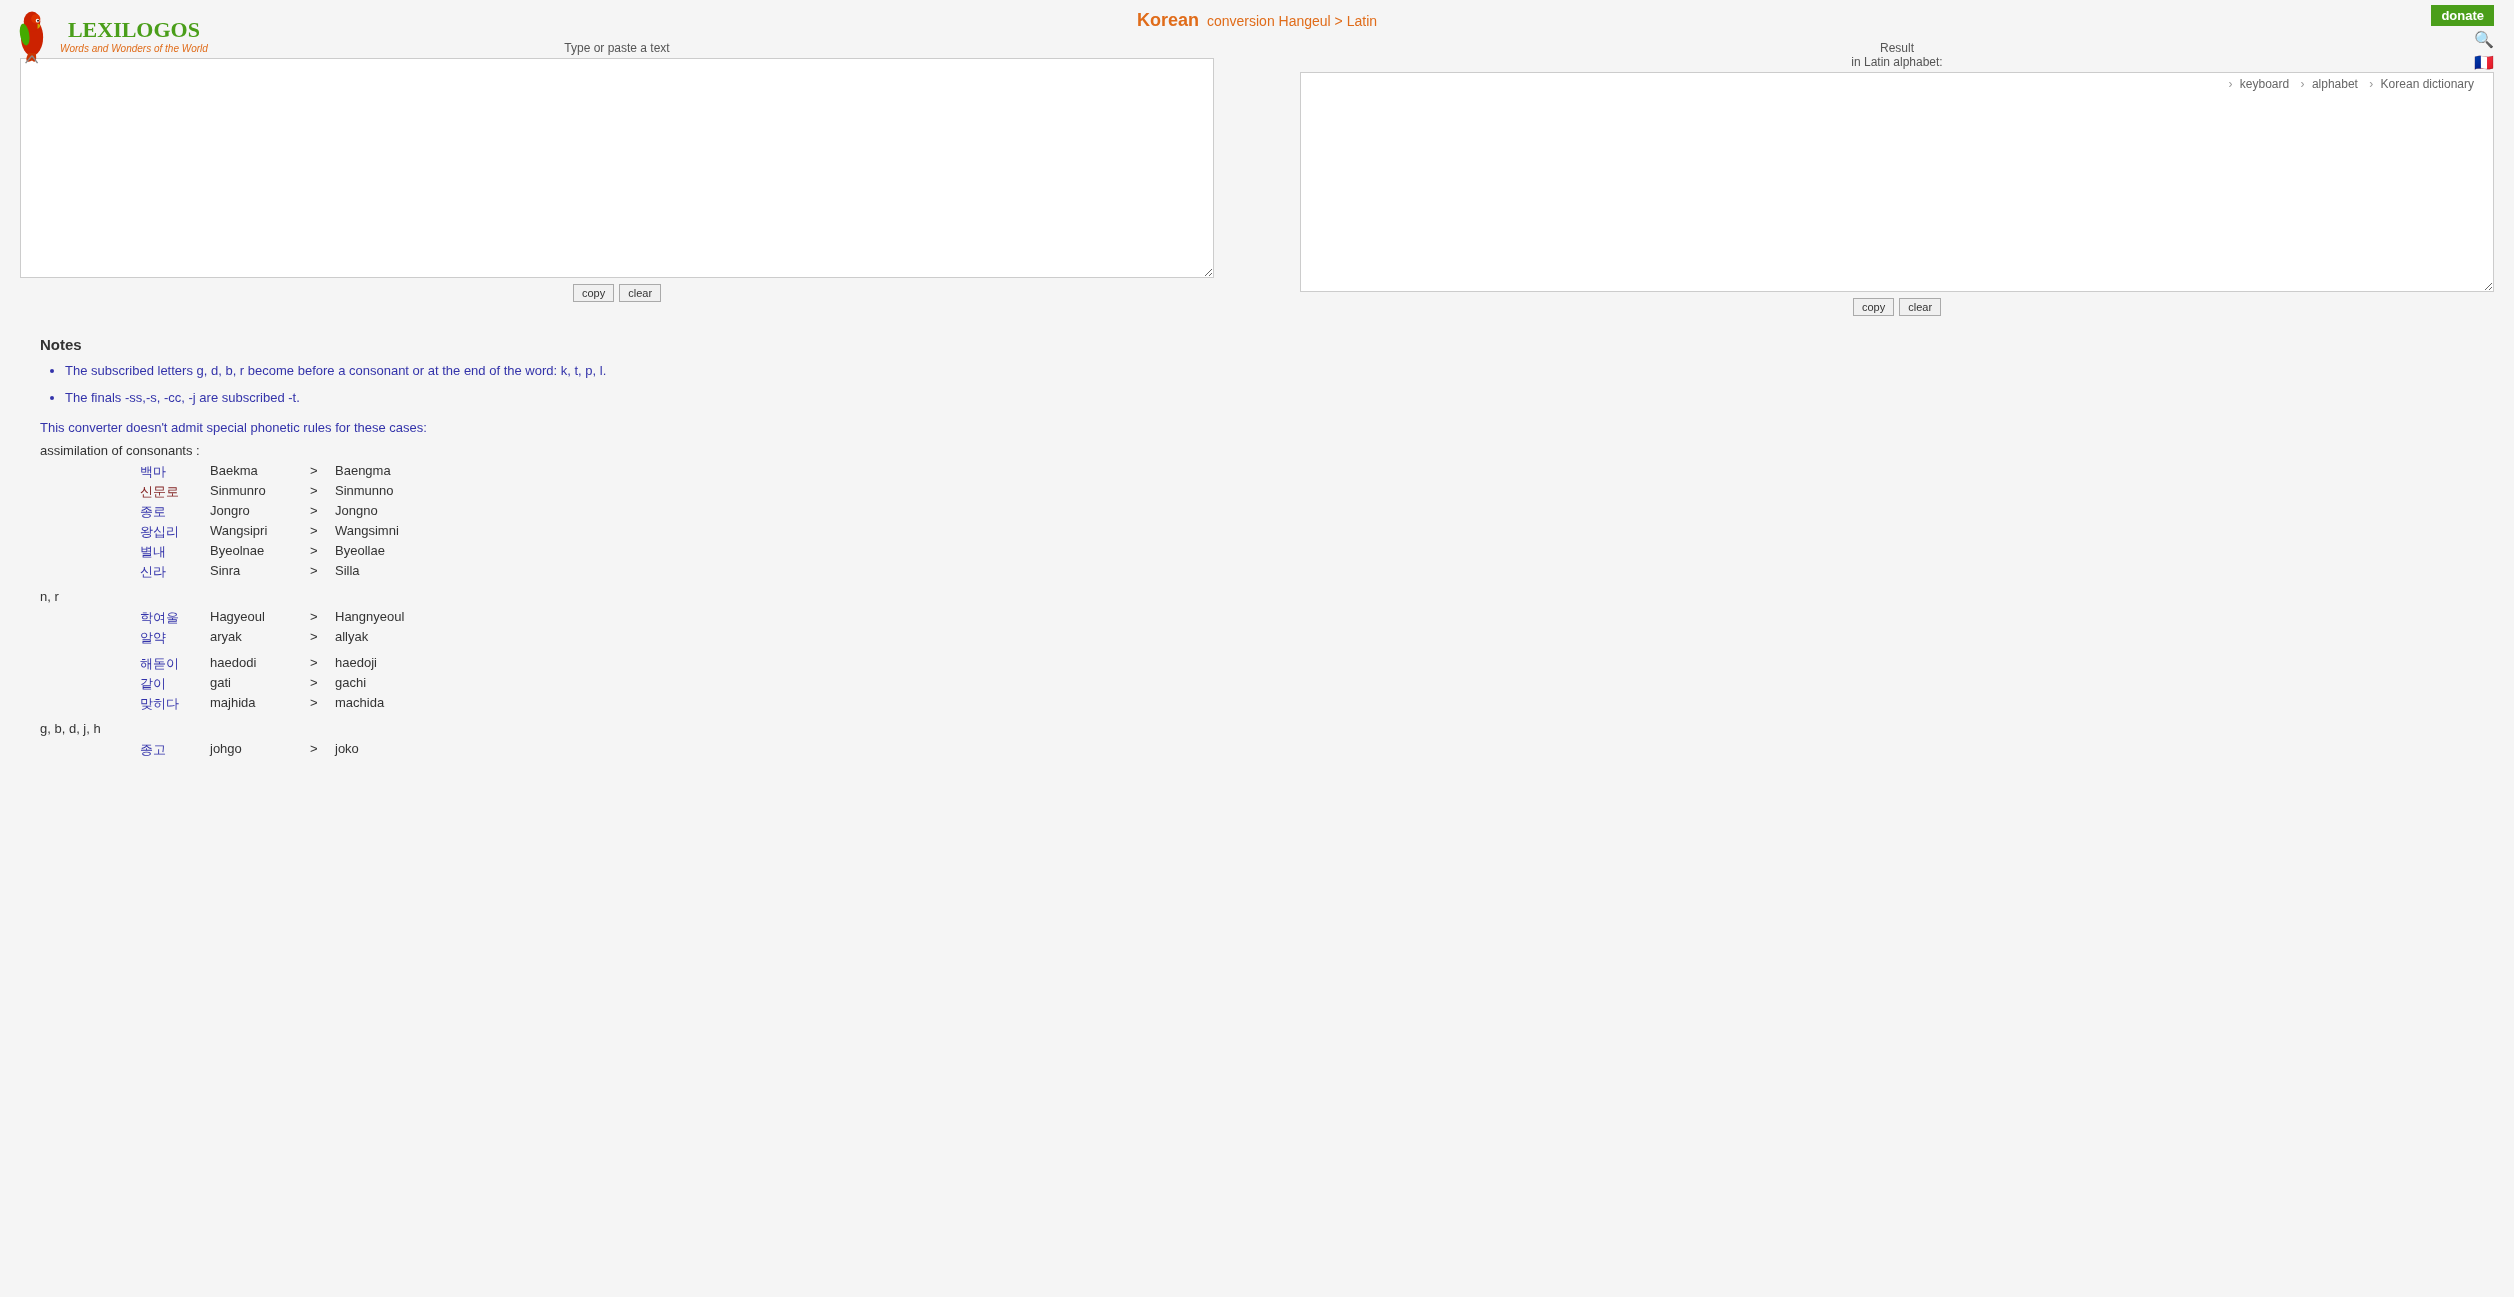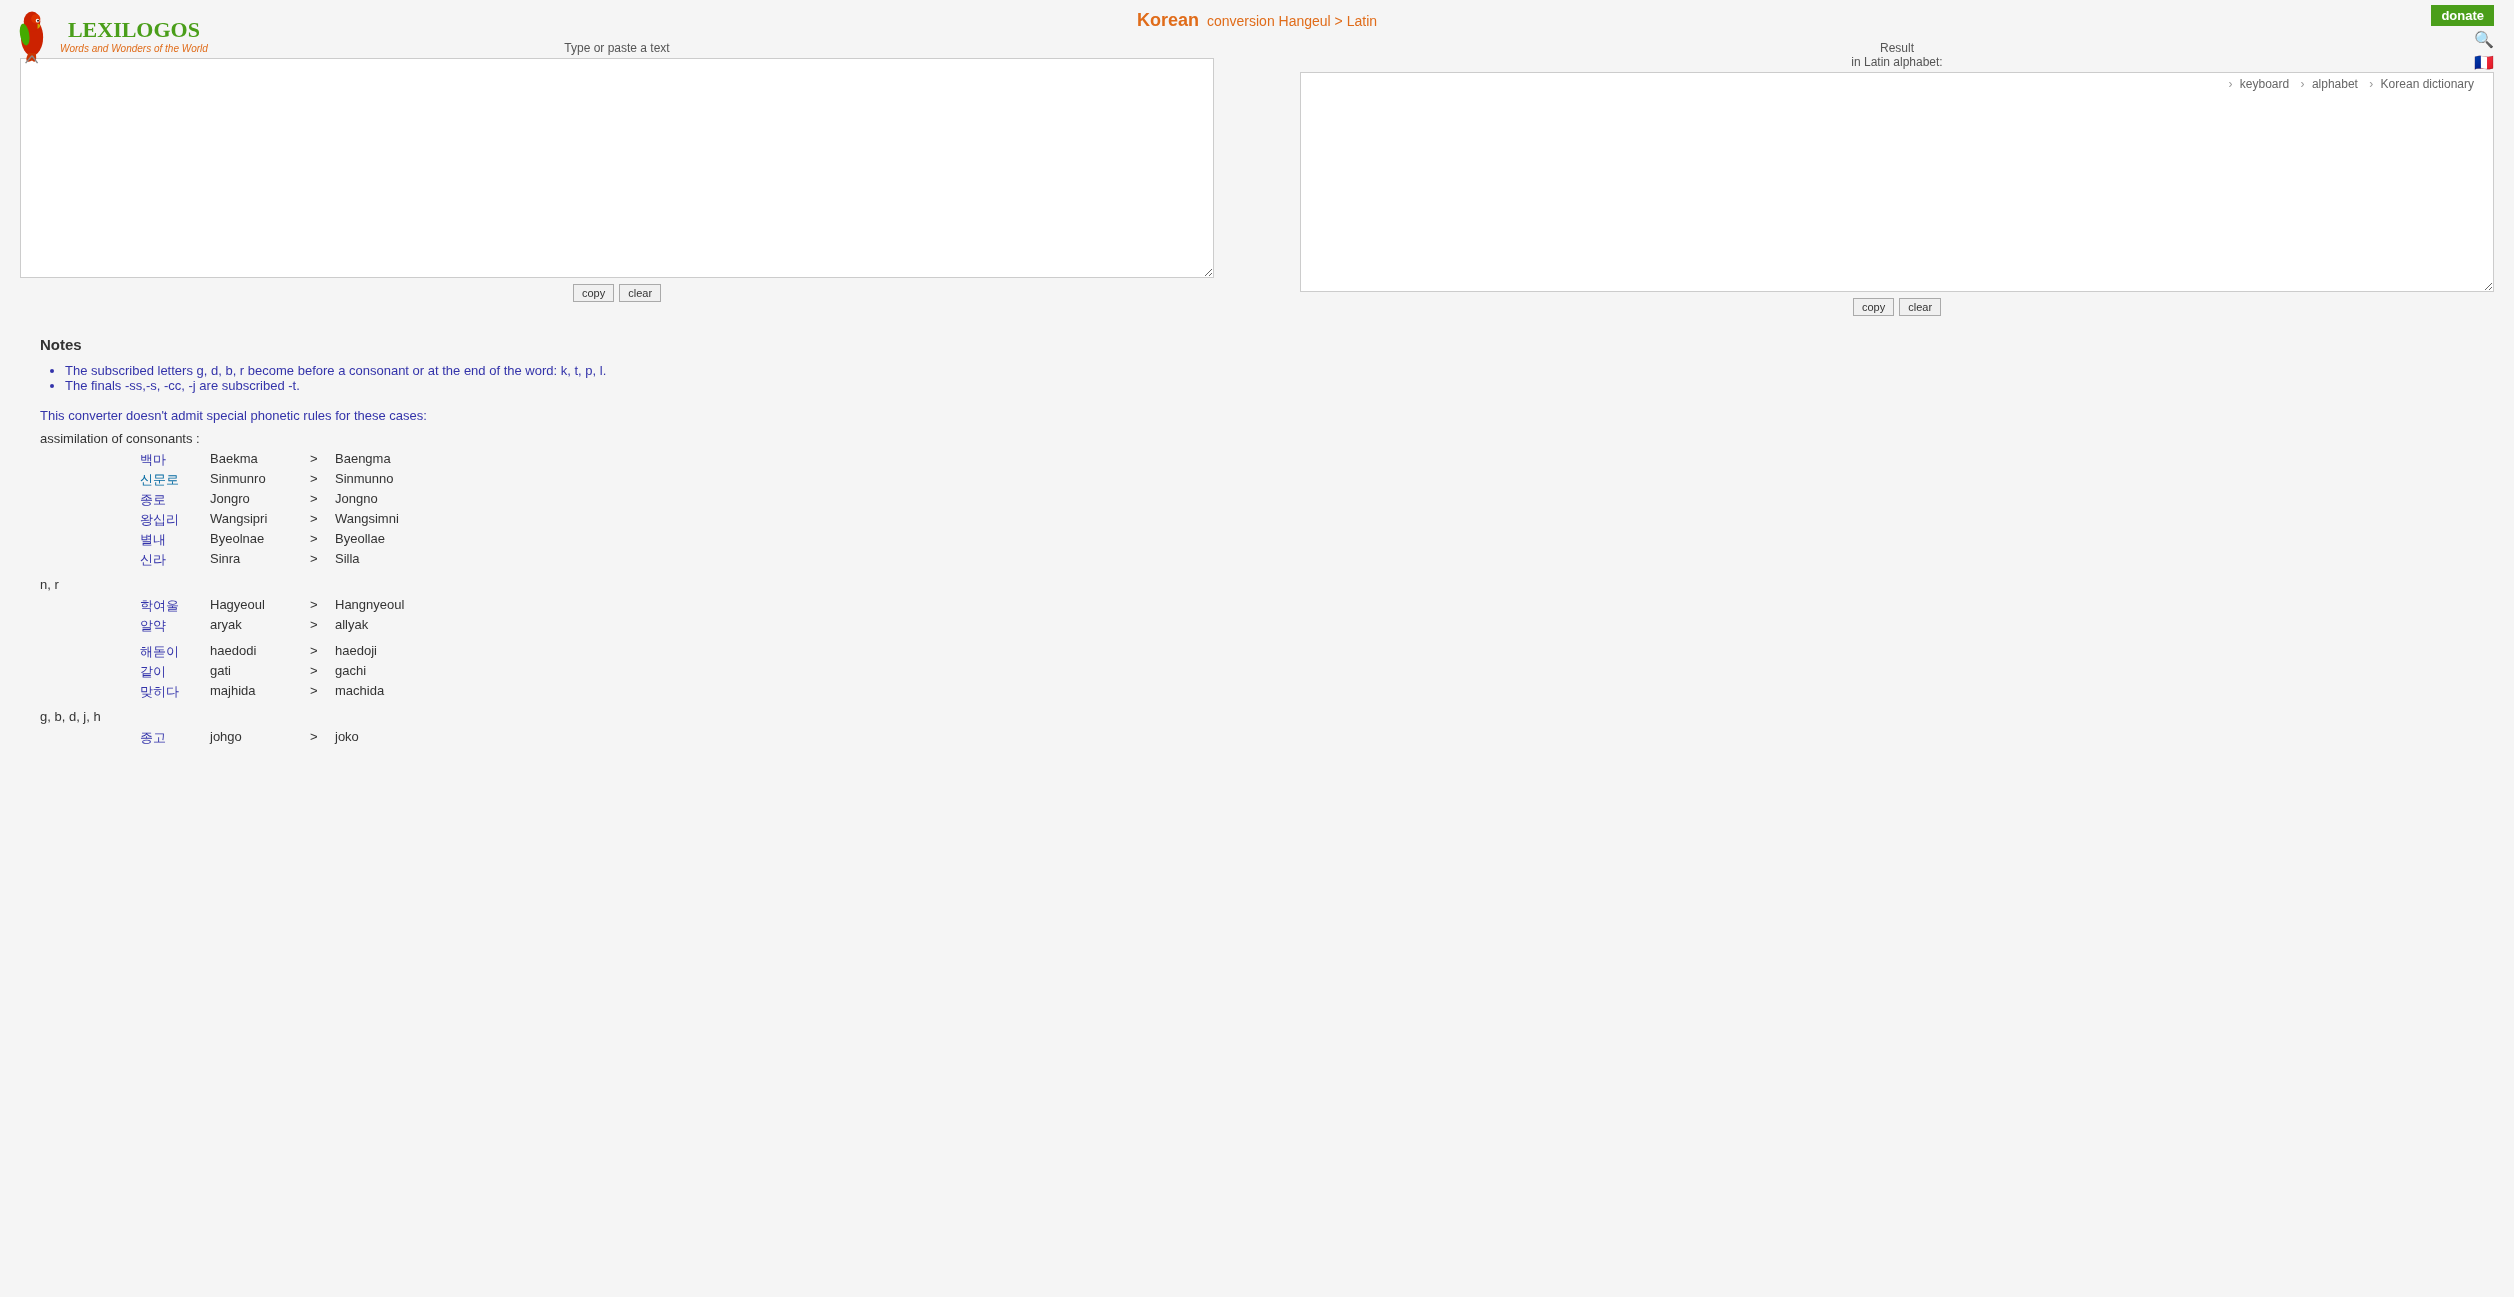--- a/index.html
+++ b/index.html
@@ -113,37 +113,37 @@
       <button style="font-size:11px; padding:2px 8px; background:#f0f0f0; border:1px solid #aaa; cursor:pointer; color:#333;">clear</button>
     </div>
   </div>
 
 </div>
 
 <div id="notes-area" style="padding:20px 40px 30px;">
   <div style="font-size:15px; font-weight:bold; color:#333; margin-bottom:10px;">Notes</div>
 
   <ul style="list-style:disc; padding-left:25px; margin-bottom:15px;">
-    <li style="color:#3333aa; font-size:13px; margin-bottom:0;">The subscribed letters g, d, b, r become before a consonant or at the end of the word: k, t, p, l.</li>
+    <li style="color:#3333aa; font-size:13px; margin-bottom:12px;">The subscribed letters g, d, b, r become before a consonant or at the end of the word: k, t, p, l.</li>
     <li style="color:#3333aa; font-size:13px;">The finals -ss,-s, -cc, -j are subscribed -t.</li>
   </ul>
 
   <div style="color:#3333aa; font-size:13px; margin-bottom:8px;">This converter doesn't admit special phonetic rules for these cases:</div>
 
   <div style="margin-bottom:8px;">
     <div style="color:#333; font-size:13px; margin-bottom:5px;">assimilation of consonants :</div>
     <div style="margin-left:100px;">
       <div style="display:flex; gap:0; margin-bottom:2px;">
         <span style="color:#3333aa; width:70px;">백마</span>
         <span style="width:100px;">Baekma</span>
         <span style="width:25px;">&gt;</span>
         <span>Baengma</span>
       </div>
       <div style="display:flex; gap:0; margin-bottom:2px;">
-        <span style="color:#0369a1; width:70px;">신문로</span>
+        <span style="color:#7f1d1d; width:70px;">신문로</span>
         <span style="width:100px;">Sinmunro</span>
         <span style="width:25px;">&gt;</span>
         <span>Sinmunno</span>
       </div>
       <div style="display:flex; gap:0; margin-bottom:2px;">
         <span style="color:#3333aa; width:70px;">종로</span>
         <span style="width:100px;">Jongro</span>
         <span style="width:25px;">&gt;</span>
         <span>Jongno</span>
       </div>

